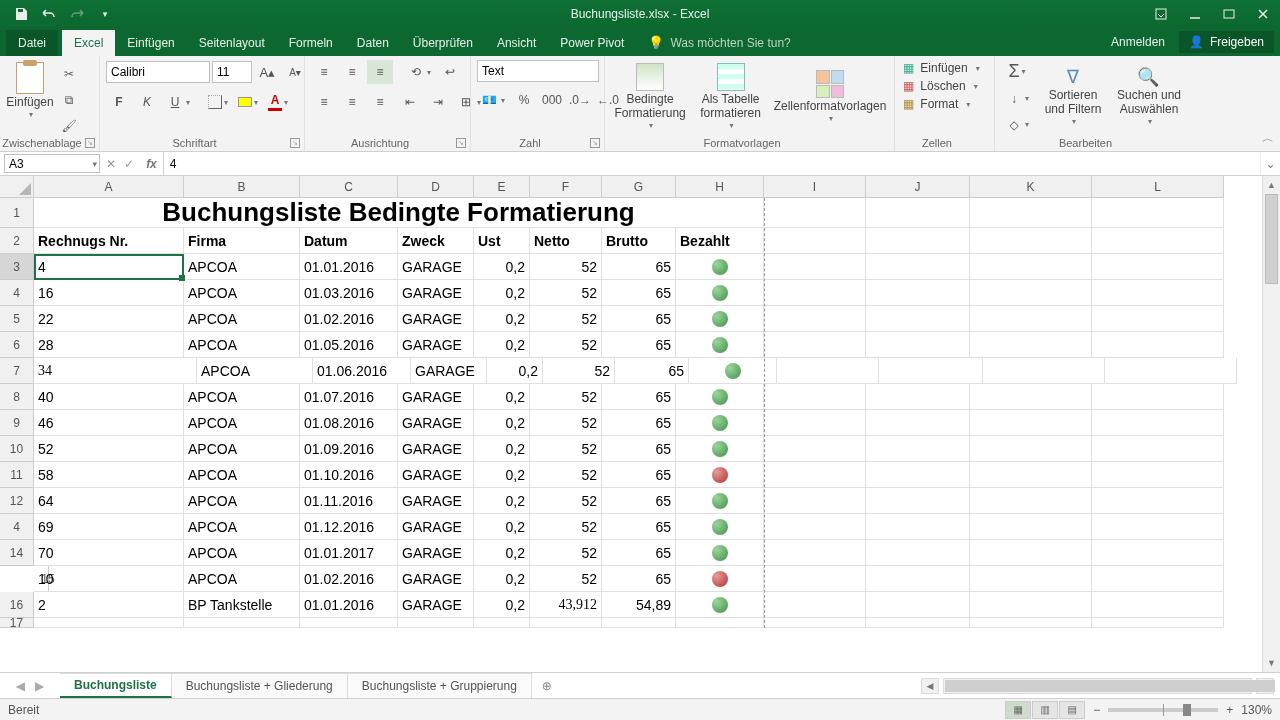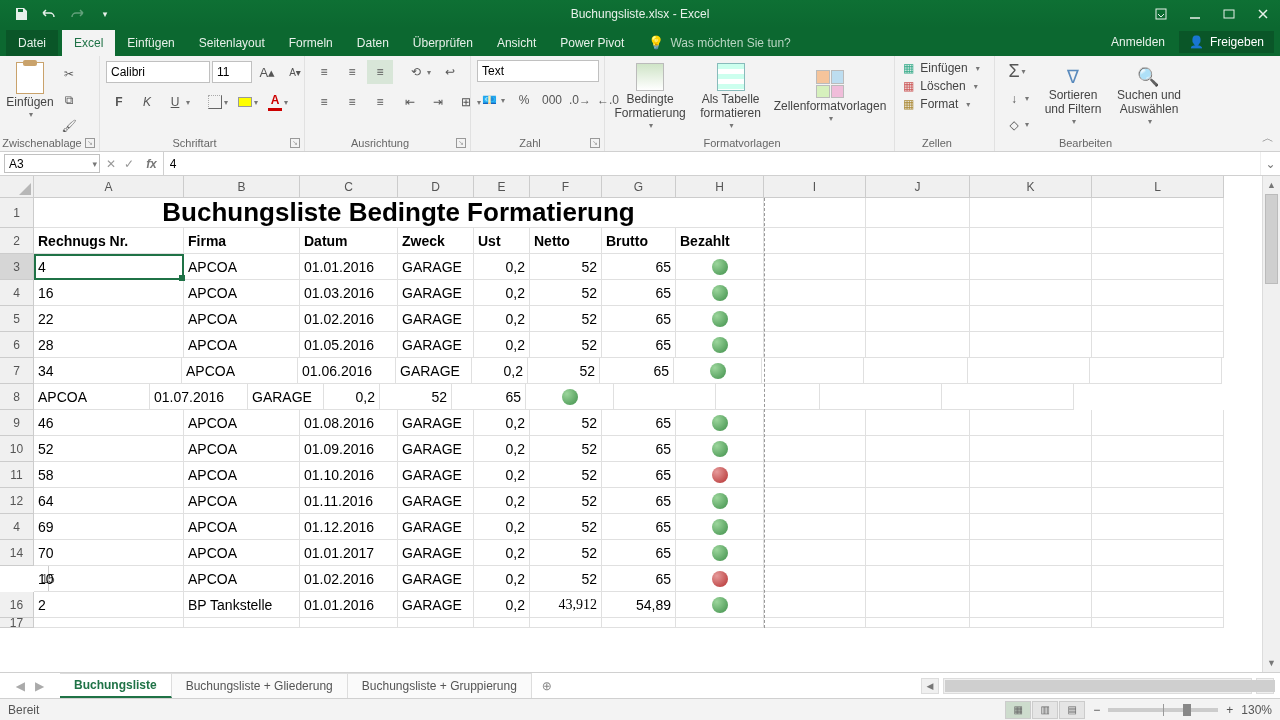--- a/index.html
+++ b/index.html
@@ -531,36 +531,37 @@
             <div class="cell right" style="width: 74px; height: 26px;">65</div>
             <div class="cell center" style="width: 88px; height: 26px;">
               <div class="status-dot dot-green"></div>
             </div>
             <div class="cell" style="width: 102px; height: 26px;"></div>
             <div class="cell" style="width: 104px; height: 26px;"></div>
             <div class="cell" style="width: 122px; height: 26px;"></div>
             <div class="cell" style="width: 132px; height: 26px;"></div>
           </div>
           <div class="crow" style="height: 26px;">
-            <div class="cell" style="width: 148px; height: 26px;">34</div>
+            <div class="cell" style="width: 163px; height: 26px; font-family: Liberation Serif, serif;">34</div>
             <div class="cell" style="width: 116px; height: 26px;">APCOA</div>
             <div class="cell" style="width: 98px; height: 26px;">01.06.2016</div>
             <div class="cell" style="width: 76px; height: 26px;">GARAGE</div>
             <div class="cell right" style="width: 56px; height: 26px;">0,2</div>
             <div class="cell right" style="width: 72px; height: 26px;">52</div>
             <div class="cell right" style="width: 74px; height: 26px;">65</div>
             <div class="cell center" style="width: 88px; height: 26px;">
               <div class="status-dot dot-green"></div>
             </div>
             <div class="cell" style="width: 102px; height: 26px;"></div>
             <div class="cell" style="width: 104px; height: 26px;"></div>
             <div class="cell" style="width: 122px; height: 26px;"></div>
             <div class="cell" style="width: 132px; height: 26px;"></div>
           </div>
           <div class="crow" style="height: 26px;">
+            <div class="cell" style="width: 150px; height: 26px;">40</div>
             <div class="cell" style="width: 116px; height: 26px;">APCOA</div>
             <div class="cell" style="width: 98px; height: 26px;">01.07.2016</div>
             <div class="cell" style="width: 76px; height: 26px;">GARAGE</div>
             <div class="cell right" style="width: 56px; height: 26px;">0,2</div>
             <div class="cell right" style="width: 72px; height: 26px;">52</div>
             <div class="cell right" style="width: 74px; height: 26px;">65</div>
             <div class="cell center" style="width: 88px; height: 26px;">
               <div class="status-dot dot-green"></div>
             </div>
             <div class="cell" style="width: 102px; height: 26px;"></div>

